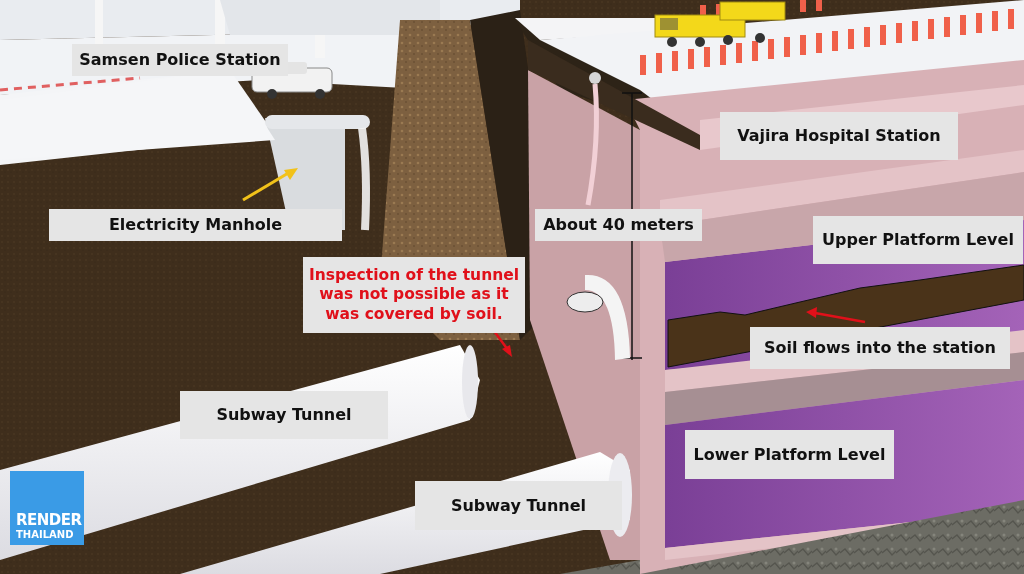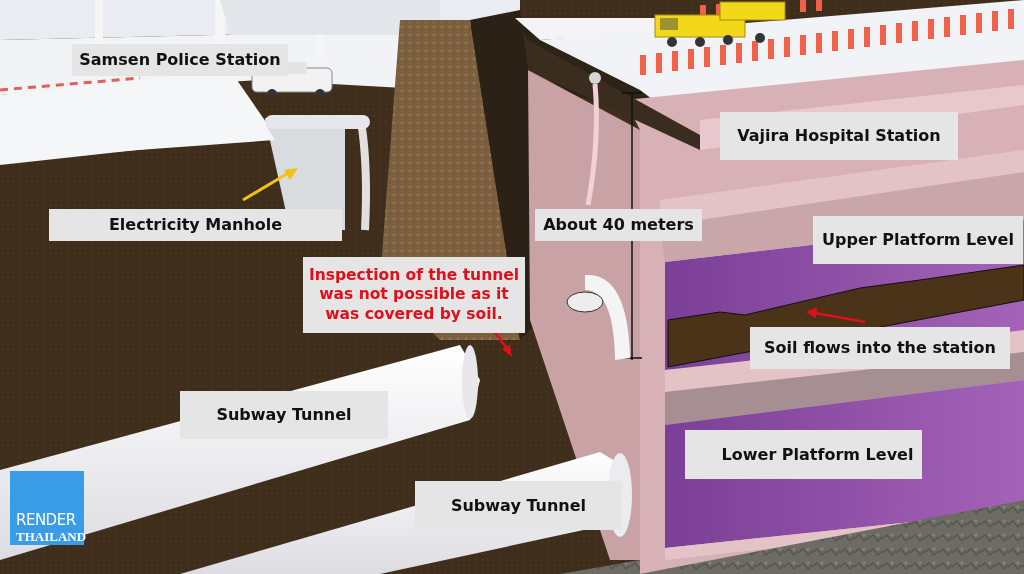--- a/index.html
+++ b/index.html
@@ -10,22 +10,22 @@
     position:absolute; background:#e5e5e5; color:#111;
     font-family:"DejaVu Sans", sans-serif; font-weight:bold; font-size:16px;
     display:flex; align-items:center; justify-content:center; text-align:center;
     white-space:nowrap; line-height:1.2;
   }
   .label.red { color:#e0101a; font-size:15.5px; white-space:normal; line-height:1.25; padding:2px 4px; box-sizing:border-box; }
   .logo {
     position:absolute; left:10px; top:471px; width:74px; height:74px; background:#3a9be6;
     color:#fff; font-family:"DejaVu Sans", sans-serif; box-sizing:border-box; padding:0 0 0 6px;
   }
-  .logo .l1 { position:absolute; left:6px; top:40px; font-size:15px; font-weight:normal; letter-spacing:-0.5px; }
-  .logo .l2 { position:absolute; left:6px; top:58px; font-size:13px; font-weight:bold;font-family:Liberation Serif, serif; }
+  .logo .l1 { position:absolute; left:6px; top:40px; font-size:15px; font-weight:bold; letter-spacing:-0.5px; }
+  .logo .l2 { position:absolute; left:6px; top:58px; font-size:10px; font-weight:bold; }
 </style>
 </head>
 <body>
 
 <div id="scene">
   <svg class="bg" width="1024" height="574" viewBox="0 0 1024 574">
     <defs>
       <pattern id="soilpat" width="6" height="6" patternUnits="userSpaceOnUse">
         <rect width="6" height="6" fill="#3f2e1c"></rect>
         <circle cx="2" cy="2" r="0.8" fill="#4e3a25"></circle>
@@ -186,19 +186,19 @@
   <div class="label" style="left:720px; top:112px; width:238px; height:48px;">Vajira Hospital Station</div>
 
   <div class="label" style="left:813px; top:216px; width:210px; height:48px;">Upper Platform Level</div>
 
   <div class="label" style="left:750px; top:327px; width:260px; height:42px;">Soil flows into the station</div>
 
   <div class="label" style="left:180px; top:391px; width:208px; height:48px;">Subway Tunnel</div>
 
   <div class="label" style="left:415px; top:481px; width:207px; height:49px;">Subway Tunnel</div>
 
-  <div class="label" style="left:685px; top:430px; width:209px; height:49px;padding-left:28px;">Lower Platform Level</div>
+  <div class="label" style="left:685px; top:430px; width:209px; height:49px;">Lower Platform Level</div>
 
   <div class="logo">
     <span class="l1">RENDER</span>
     <span class="l2">THAILAND</span>
   </div>
 </div>
 
 </body></html>

